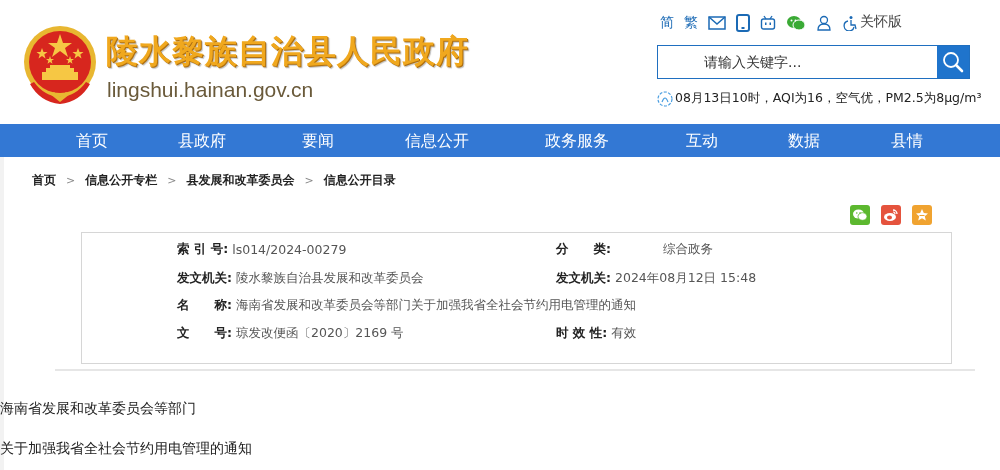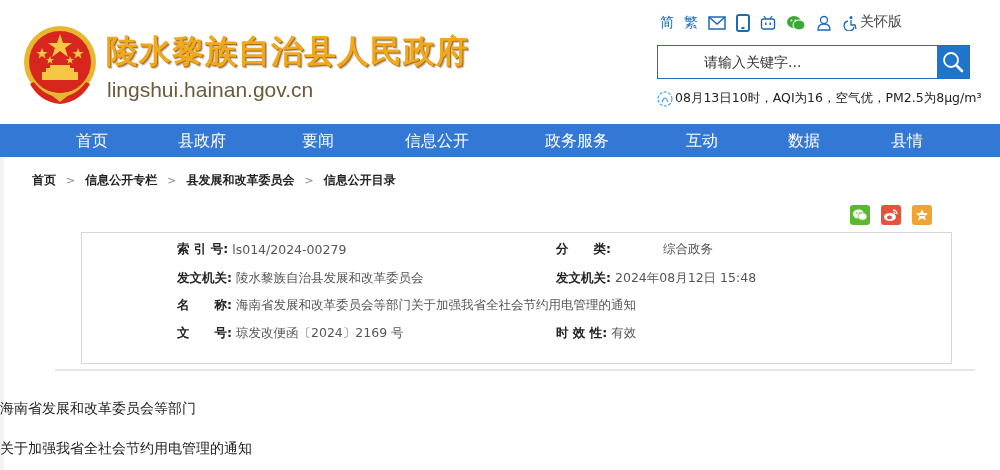--- a/index.html
+++ b/index.html
@@ -205,21 +205,21 @@
     <span class="info-value">2024年08月12日 15:48</span>
   </div>
 
   <div class="info-row" style="left:95px; top:64px;">
     <span class="info-label">名　　称:</span>
     <span class="info-value">海南省发展和改革委员会等部门关于加强我省全社会节约用电管理的通知</span>
   </div>
 
   <div class="info-row" style="left:95px; top:92px;">
     <span class="info-label">文　　号:</span>
-    <span class="info-value">琼发改便函〔2024〕2169 号</span>
+    <span class="info-value">琼发改便函〔2020〕2169 号</span>
   </div>
   <div class="info-row" style="left:474px; top:92px;">
     <span class="info-label">时 效 性:</span>
     <span class="info-value">有效</span>
   </div>
 </div>
 
 <div class="divider"></div>
 
 <div class="doc-line" style="top:400px;">海南省发展和改革委员会等部门</div>

